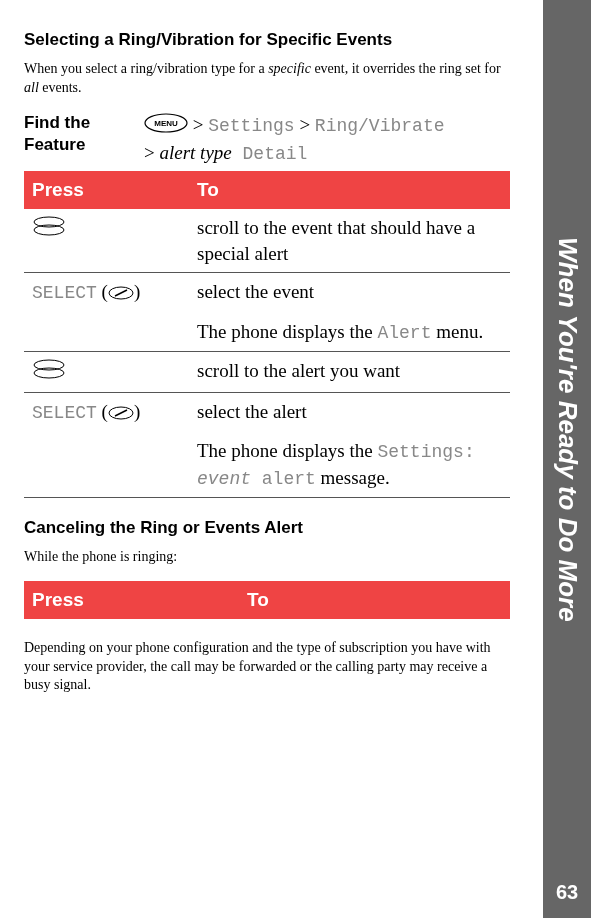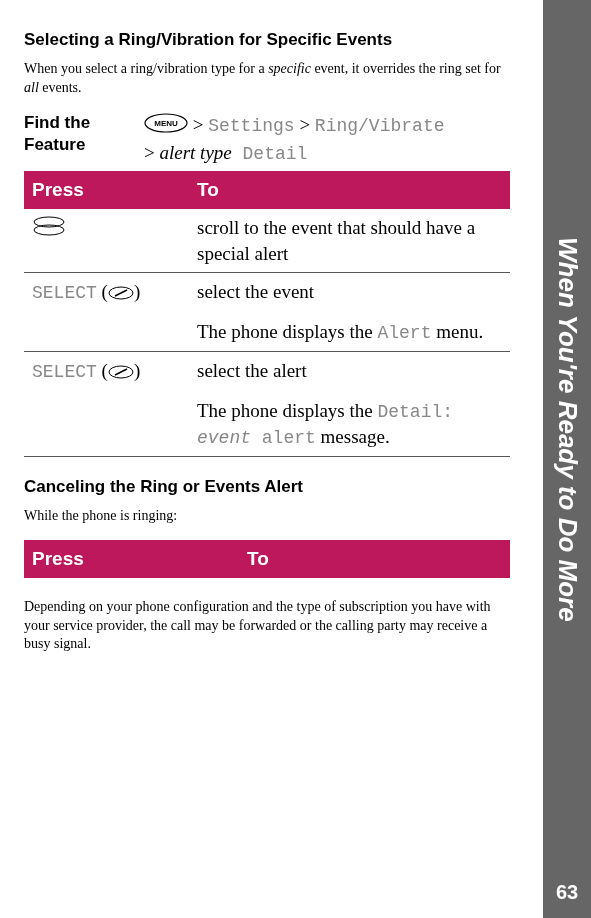--- a/index.html
+++ b/index.html
@@ -52,21 +52,21 @@
     .menu-icon {
       display: inline-block;
       vertical-align: middle;
     }
     .table {
       width: 100%;
       border-collapse: collapse;
       margin-bottom: 20px;
     }
     .table-header {
-      background: #be185d;
+      background: #ef4444;
       color: #fff;
     }
     .table-header td {
       font-family: Verdana, Arial, sans-serif;
       font-weight: bold;
       font-size: 16px;
       padding: 6px 8px;
     }
     .table td {
       padding: 6px 8px;
@@ -178,33 +178,44 @@
               </svg></span>)
       </td>
       <td>select the event</td>
     </tr>
     <tr class="row-border">
       <td></td>
       <td>
         <span>The phone displays the </span><span class="mono">Alert</span><span> menu.</span>
       </td>
     </tr>
+    <tr class="row-border">
+      <td>
+        <span class="scroll-icon">
+          <svg width="34" height="20" viewBox="0 0 34 20">
+                <ellipse cx="17" cy="6" rx="15" ry="5" fill="none" stroke="#000" stroke-width="1"></ellipse>
+                <ellipse cx="17" cy="14" rx="15" ry="5" fill="none" stroke="#000" stroke-width="1"></ellipse>
+              </svg>
+        </span>
+      </td>
+      <td>scroll to the alert you want</td>
+    </tr>
     <tr>
       <td>
         <span class="mono">SELECT</span> (<span class="softkey-icon"><svg width="26" height="14" viewBox="0 0 26 14">
                 <ellipse cx="13" cy="7" rx="12" ry="6" fill="none" stroke="#000" stroke-width="1"></ellipse>
                 <line x1="7" y1="10" x2="19" y2="4" stroke="#000" stroke-width="1.5"></line>
               </svg></span>)
       </td>
       <td>select the alert</td>
     </tr>
     <tr class="row-border">
       <td></td>
       <td>
-        <span>The phone displays the </span><span class="mono">Detail: </span><span class="mono italic">event</span><span class="mono"> alert</span><span> message.</span>
+        <span>The phone displays the </span><span class="mono">Settings: </span><span class="mono italic">event</span><span class="mono"> alert</span><span> message.</span>
       </td>
     </tr>
   </tbody>
     </table>
 
   <div class="heading">Canceling the Ring or Events Alert</div>
 
   <p class="body-text">While the phone is ringing:</p>
 
   <table class="table">

